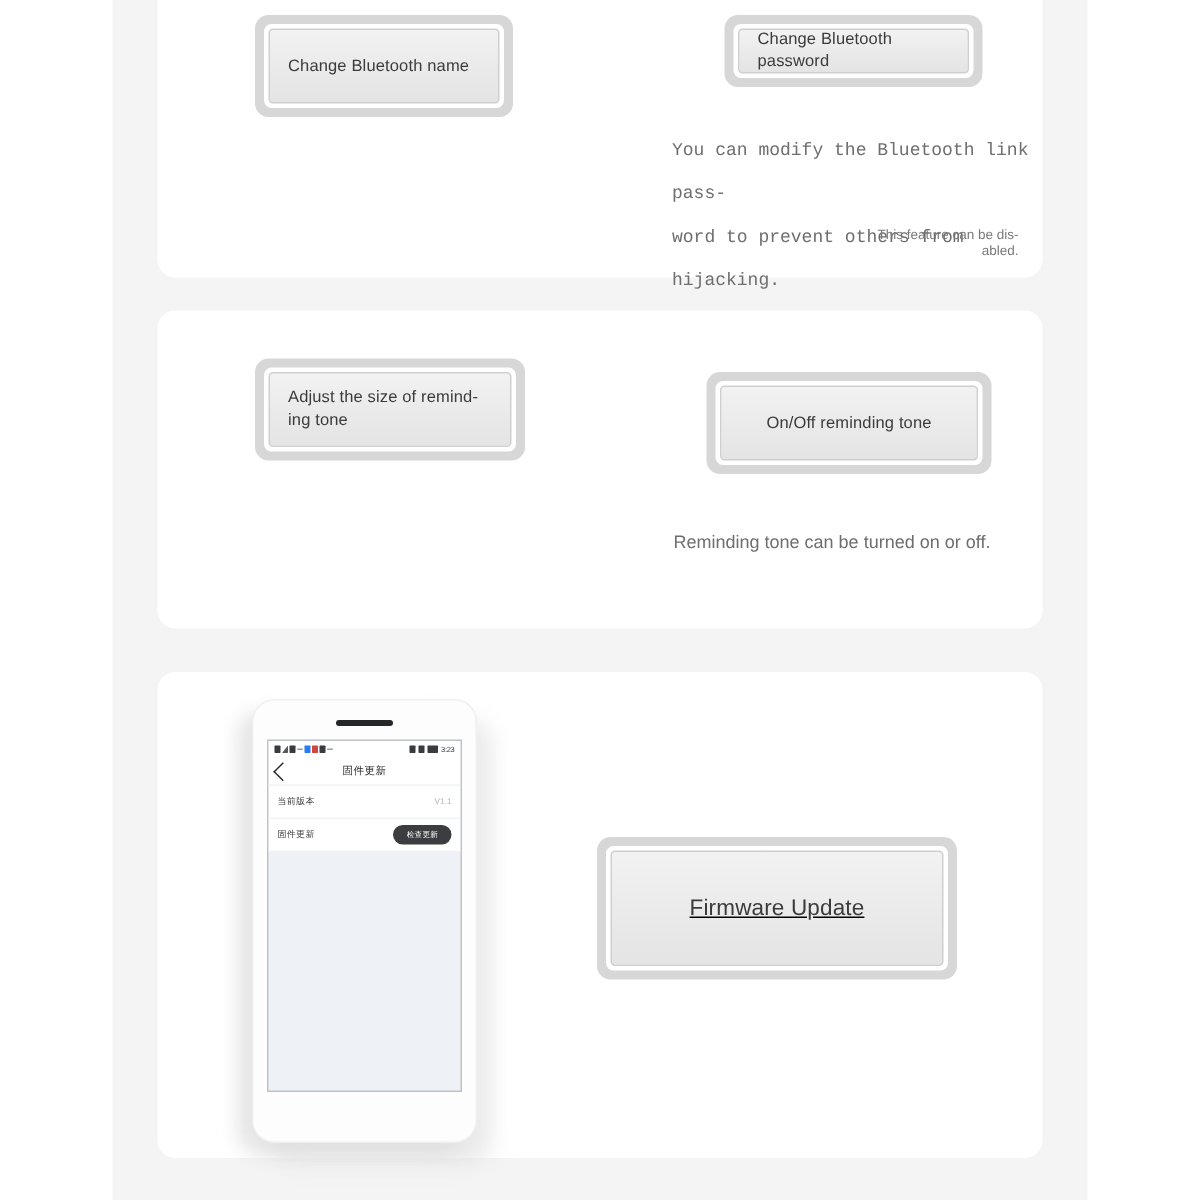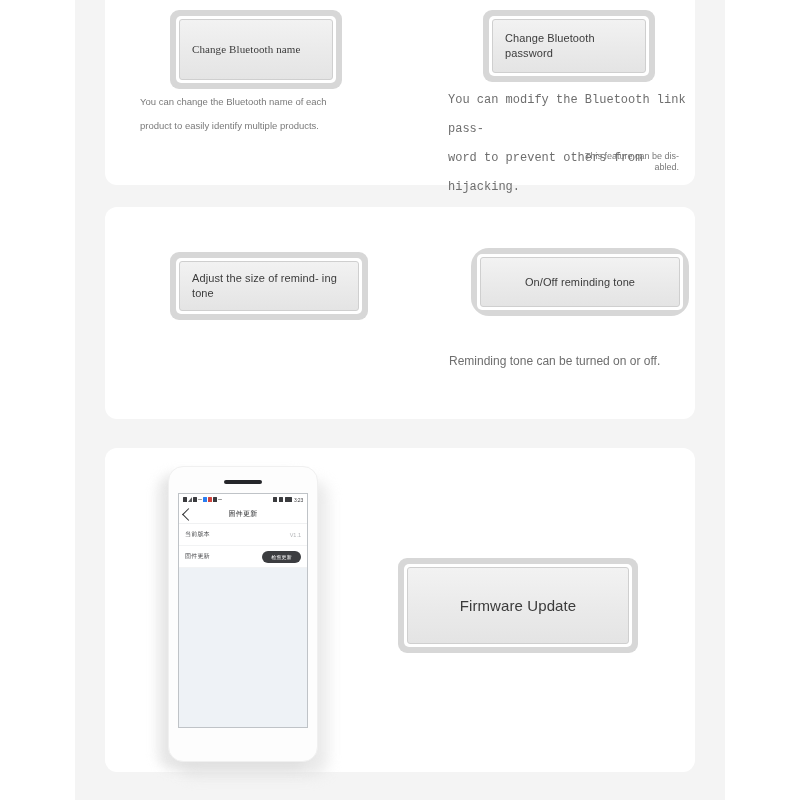--- a/index.html
+++ b/index.html
@@ -264,73 +264,71 @@
     background: #eef2f6;
   }
 
   
   #badge-firmware {
     left: 398px;
     top: 558px;
     width: 240px;
     height: 95px;
   }
-  #badge-firmware .badge-inner { padding: 12px 10px; }
+  #badge-firmware .badge-inner { padding: 12px 10px; text-decoration: underline; }
 </style>
 </head>
 <body>
 
 <div id="page">
 
   <div class="gray-band"></div>
 
   <div class="cards">
 
     <div class="card" id="card-bluetooth">
 
-      <div class="badge-outer" style="left:65px; top:38px; width:172px; height:79px;font-family:Liberation Serif, serif;">
+      <div class="badge-outer" style="left:65px; top:38px; width:172px; height:68px;">
         <div class="badge-mid">
           <div class="badge-inner">
             <span class="badge-label">Change Bluetooth
 name</span>
           </div>
         </div>
       </div>
 
-      <div class="badge-outer" style="left:378px; top:38px; width:172px; height:72px;">
+      <div class="badge-outer" style="left:378px; top:38px; width:172px; height:48px;">
         <div class="badge-mid">
           <div class="badge-inner">
             <span class="badge-label">Change Bluetooth
 password</span>
           </div>
         </div>
       </div>
 
-      <div class="desc small" style="left:35px; top:118px; width:300px;">You can change the Bluetooth name of each
-product to easily identify multiple products.</div>
 
       <div class="desc medium" style="left:343px; top:114px; width:250px;font-family:Liberation Mono, monospace;">You can modify the Bluetooth link pass-
 word to prevent others from hijacking.</div>
 
       <div class="desc tiny" style="left:344px; top:179px; width:230px;">This feature can be dis-
 abled.</div>
     </div>
 
     <div class="card" id="card-tone">
 
-      <div class="badge-outer" style="left:65px; top:45px; width:198px; height:68px;">
+      <div class="badge-outer" style="left:65px; top:32px; width:180px; height:68px;">
         <div class="badge-mid">
           <div class="badge-inner">
             <span class="badge-label">Adjust the size of remind-
 ing tone</span>
           </div>
         </div>
       </div>
 
-      <div class="badge-outer" style="left:366px; top:41px; width:218px; height:68px;border-radius:18px;">
+      <div class="badge-outer" style="left:366px; top:41px; width:190px; height:68px;">
         <div class="badge-mid">
           <div class="badge-inner">
             <span class="badge-label center">On/Off reminding tone</span>
           </div>
         </div>
       </div>
 
 
       <div class="desc medium" style="left:344px; top:118px; width:260px;margin-top:22px;">Reminding tone can be turned on or off.</div>
     </div>

